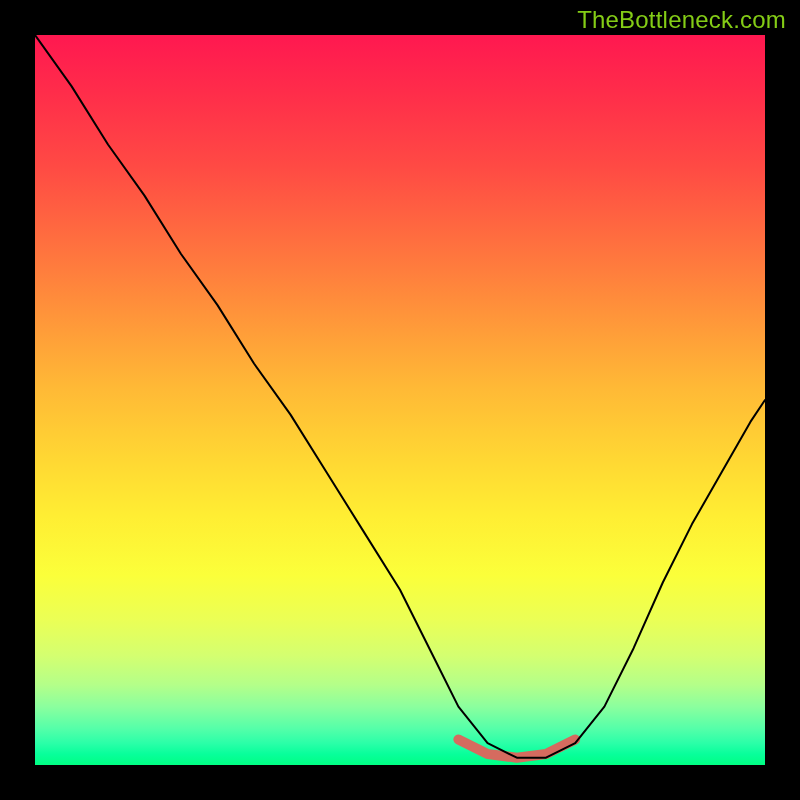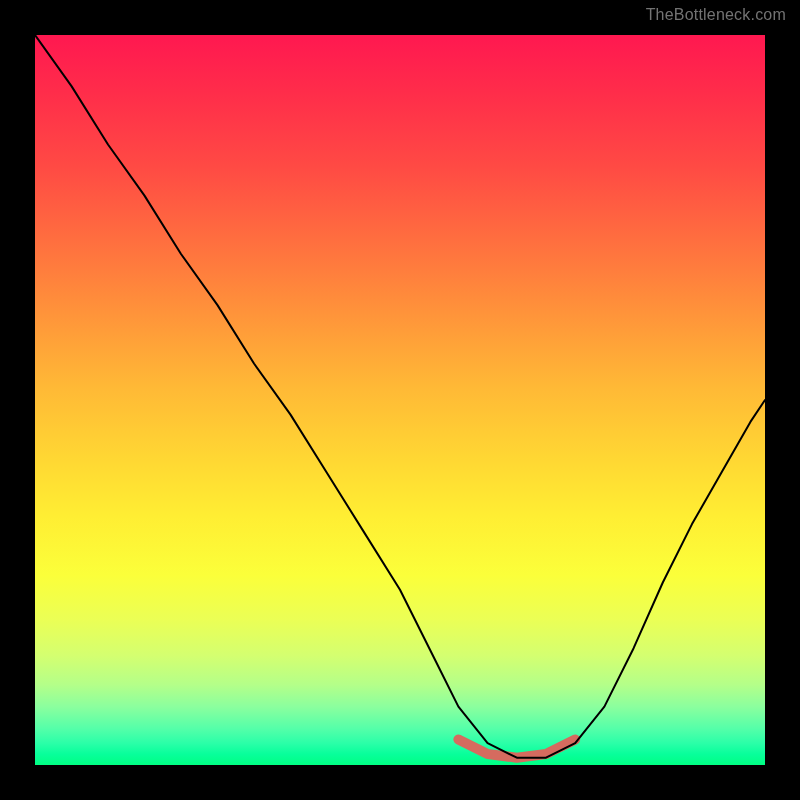--- a/index.html
+++ b/index.html
@@ -8,22 +8,22 @@
     position: relative;
     width: 800px;
     height: 800px;
     background: #000;
   }
   .watermark {
     position: absolute;
     top: 6px;
     right: 14px;
     font-family: Arial, Helvetica, sans-serif;
-    font-size: 16px;
-    color: #737373;
+    font-size: 24px;
+    color: #84cc16;
     font-weight: 500;
     letter-spacing: 0.2px;
     z-index: 2;
   }
   .plot-area {
     position: absolute;
     left: 35px;
     top: 35px;
     width: 730px;
     height: 730px;

